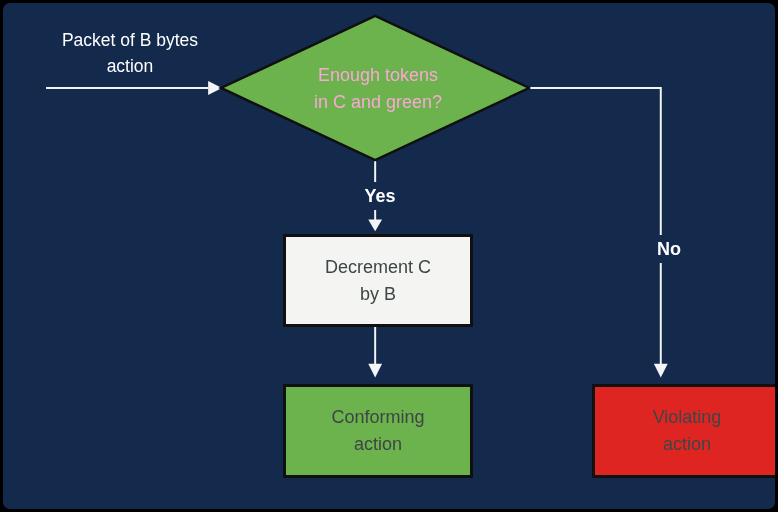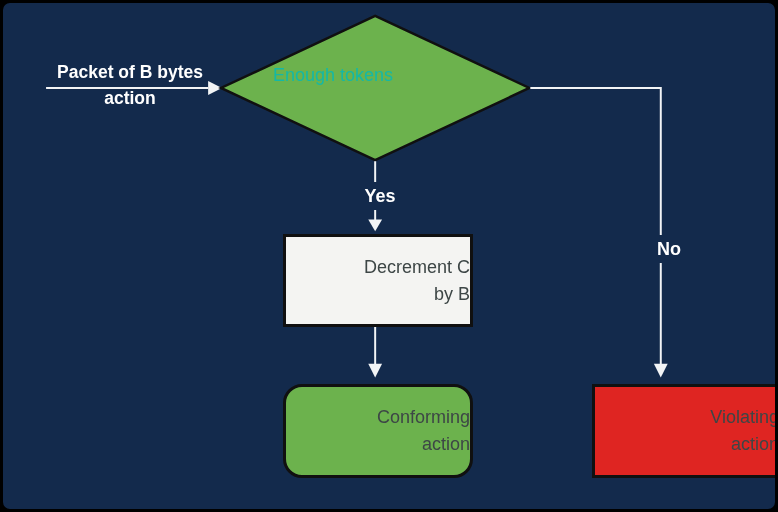--- a/index.html
+++ b/index.html
@@ -30,59 +30,57 @@
     position: absolute;
     z-index: 2;
     text-align: center;
   }
   .start-label {
     left: 28px;
     top: 24px;
     width: 198px;
     color: #ffffff;
     font-size: 17.5px;
-    font-weight: 700;
+    font-weight: 400;
     line-height: 26px;
-    margin-top: 32px;
   }
   .decision-text {
     left: 270px;
     top: 59px;
     width: 210px;
-    color: #14b8a6;
+    color: #f9a8d4;
     font-size: 18px;
     line-height: 27px;
     z-index: 2;
     position: absolute;
-    text-align: left;
+    text-align: center;
   }
   .box {
     box-sizing: border-box;
     width: 190px;
     height: 94px;
     border: 3px solid #101010;
     display: flex;
     flex-direction: column;
     justify-content: center;
-    align-items: flex-end;
+    align-items: center;
     color: #3d4646;
     font-size: 18px;
     line-height: 27px;
   }
   .box.process {
     left: 280px;
     top: 231px;
     height: 93px;
     background: #f4f4f2;
   }
   .box.conforming {
     left: 280px;
     top: 381px;
     background: #6cb24d;
-    border-radius: 19px;
   }
   .box.violating {
     left: 589px;
     top: 381px;
     background: #df2522;
   }
   .edge-label {
     color: #ffffff;
     font-size: 18px;
     font-weight: 700;
@@ -123,20 +121,21 @@
     <polygon points="657,365 671,365 664,379" fill="#f2f4f6"></polygon>
   </svg>
 
   <div class="start-label">
     <div>Packet of B bytes</div>
     <div>action</div>
   </div>
 
   <div class="decision-text">
     <div>Enough tokens</div>
+    <div>in C and green?</div>
   </div>
 
   <div class="box process">
     <div>Decrement C</div>
     <div>by B</div>
   </div>
 
   <div class="box conforming">
     <div>Conforming</div>
     <div>action</div>

